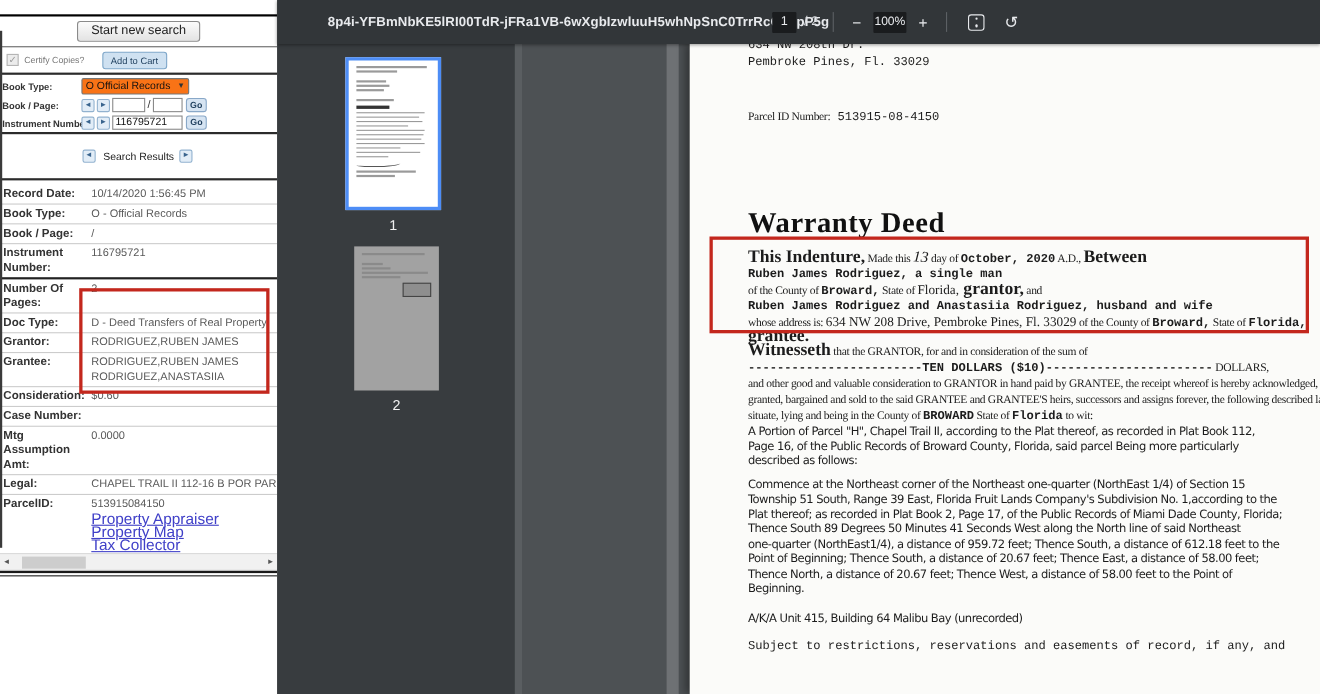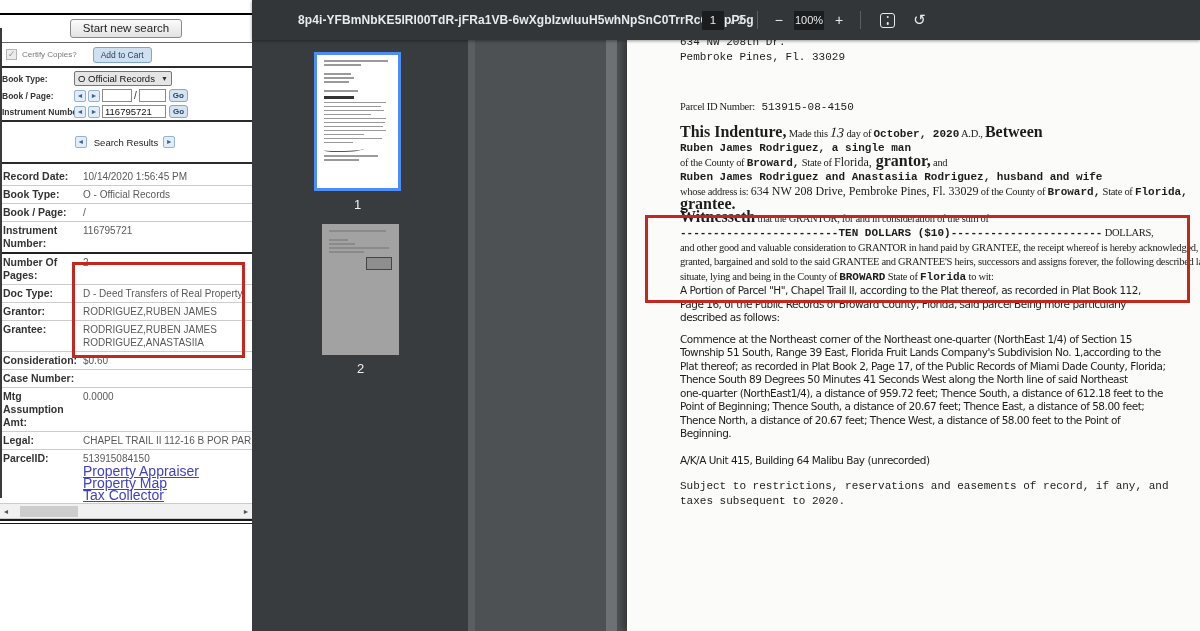--- a/index.html
+++ b/index.html
@@ -24,21 +24,21 @@
   .checkbox { width:11px; height:11px; border:1px solid #b5b5b5; background:#ececec;
               font-size:9px; line-height:9px; color:#9a9a9a; text-align:center; }
   .certify-label { font-size:8px; color:#777; margin-left:5px; }
   .btn-blue { font-size:8.5px; color:#1d3d5c; margin-left:16px; padding:2px 7px;
               background:#cfe1f1; border:1px solid #7fa7c9; border-radius:3px; cursor:pointer; }
 
   .form-block { padding:3px 0 2px 2px; }
   .form-row { display:flex; align-items:center; margin-bottom:3px; }
   .form-label { width:72px; font-size:8.5px; font-weight:bold; color:#333; white-space:nowrap; }
   .select-box { width:98px; height:15px; border:1px solid #767676; border-radius:2px;
-                background:#e5e5e5; display:flex; align-items:center; font-size:9.5px;
+                background:#f97316; display:flex; align-items:center; font-size:9.5px;
                 color:#111; padding:0 3px; justify-content:space-between; cursor:pointer; }
   .select-box .chev { font-size:7px; color:#333; }
   .spin-btn { width:12px; height:12px; margin-right:2px; background:#e2edf7;
               border:1px solid #92b2cf; border-radius:2px; font-size:7px; line-height:10px;
               color:#39648e; text-align:center; cursor:pointer; }
   .mini-input { height:13px; border:1px solid #8a8a8a; font-size:9.5px; padding:0 2px;
                 font-family:"Liberation Sans",sans-serif; color:#111; }
   .slash { font-size:10px; color:#333; margin:0 2px; }
   .btn-go { font-size:8px; font-weight:bold; color:#1d3d5c; margin-left:3px; padding:1px 3px;
             background:#d6e4f2; border:1px solid #89a8c8; border-radius:3px; cursor:pointer; }
@@ -344,20 +344,21 @@
       <div class="rail-scroll"></div>
     </div>
 
     <div id="doc-area">
       <div class="doc-scroll-strip"></div>
       <div id="doc-page">
         <div id="doc-content">
             <div class="doc-line" style="margin-top: -6px;"><span class="s-mono">634 NW 208th Dr.</span></div>
             <div class="doc-line"><span class="s-mono">Pembroke Pines, Fl. 33029</span></div>
             <div class="doc-line" style="margin-top: 36px;"><span class="s-serif-xs">Parcel ID Number:</span><span class="s-mono">  513915-08-4150</span></div>
+            <div class="doc-line" style="margin-top: 76px;"><span class="doc-title">Warranty Deed</span></div>
             <div class="doc-line" style="margin-top: 12px;"><span class="s-serif-b">This Indenture,</span><span class="s-serif-xs"> Made this </span><span class="s-hand">13</span><span class="s-serif-xs">   day of </span><span class="s-mono-b">October, 2020</span><span class="s-serif-xs"> A.D.,   </span><span class="s-serif-b">Between</span></div>
             <div class="doc-line"><span class="s-mono-b">Ruben James Rodriguez, a single man</span></div>
             <div class="doc-line"><span class="s-serif-xs">of the County of </span><span class="s-mono-b">Broward,</span><span class="s-serif-xs"> State of </span><span class="s-serif">Florida,</span><span class="s-serif-b"> grantor,</span><span class="s-serif-xs"> and</span></div>
             <div class="doc-line"><span class="s-mono-b">Ruben James Rodriguez and Anastasiia Rodriguez, husband and wife</span></div>
             <div class="doc-line"><span class="s-serif-xs">whose address is: </span><span class="s-serif">634 NW 208 Drive, Pembroke Pines, Fl. 33029</span><span class="s-serif-xs"> of the County of </span><span class="s-mono-b">Broward,</span><span class="s-serif-xs"> State of </span><span class="s-mono-b">Florida,</span></div>
             <div class="doc-line"><span class="s-serif-b">grantee.</span></div>
             <div class="doc-line" style=""><span class="s-serif-b">Witnesseth</span><span class="s-serif-xs">   that the GRANTOR, for and in consideration of the sum of</span></div>
             <div class="doc-line"><span class="s-mono-b">------------------------TEN DOLLARS ($10)-----------------------</span><span class="s-serif-xs"> DOLLARS,</span></div>
             <div class="doc-line"><span class="s-serif-xs">and other good and valuable consideration to GRANTOR in hand paid by GRANTEE, the receipt whereof is hereby acknowledged, has</span></div>
             <div class="doc-line"><span class="s-serif-xs">granted, bargained and sold to the said GRANTEE and GRANTEE'S heirs, successors and assigns forever, the following described land,</span></div>
@@ -368,20 +369,19 @@
             <div class="doc-line" style="margin-top: 8px;"><span class="s-sans">Commence at the Northeast corner of the Northeast one-quarter (NorthEast 1/4) of Section 15</span></div>
             <div class="doc-line"><span class="s-sans">Township 51 South, Range 39 East, Florida Fruit Lands Company's Subdivision No. 1,according to the</span></div>
             <div class="doc-line"><span class="s-sans">Plat thereof; as recorded in Plat Book 2, Page 17, of the Public Records of Miami Dade County, Florida;</span></div>
             <div class="doc-line"><span class="s-sans">Thence South 89 Degrees 50 Minutes 41 Seconds West along the North line of said Northeast</span></div>
             <div class="doc-line"><span class="s-sans">one-quarter (NorthEast1/4), a distance of 959.72 feet; Thence South, a distance of 612.18 feet to the</span></div>
             <div class="doc-line"><span class="s-sans">Point of Beginning; Thence South, a distance of 20.67 feet; Thence East, a distance of 58.00 feet;</span></div>
             <div class="doc-line"><span class="s-sans">Thence North, a distance of 20.67 feet; Thence West, a distance of 58.00 feet to the Point of</span></div>
             <div class="doc-line"><span class="s-sans">Beginning.</span></div>
             <div class="doc-line" style="margin-top: 13px;"><span class="s-sans">A/K/A Unit 415, Building 64 Malibu Bay (unrecorded)</span></div>
             <div class="doc-line" style="margin-top: 12px;"><span class="s-mono">Subject to restrictions, reservations and easements of record, if any, and</span></div>
-            <div class="doc-line"><span class="s-mono">taxes subsequent to 2020.</span></div>
           </div>
         <div class="red-box" id="doc-red-box"></div>
       </div>
     </div>
   </div>
 
 </div>
 
 </body></html>

